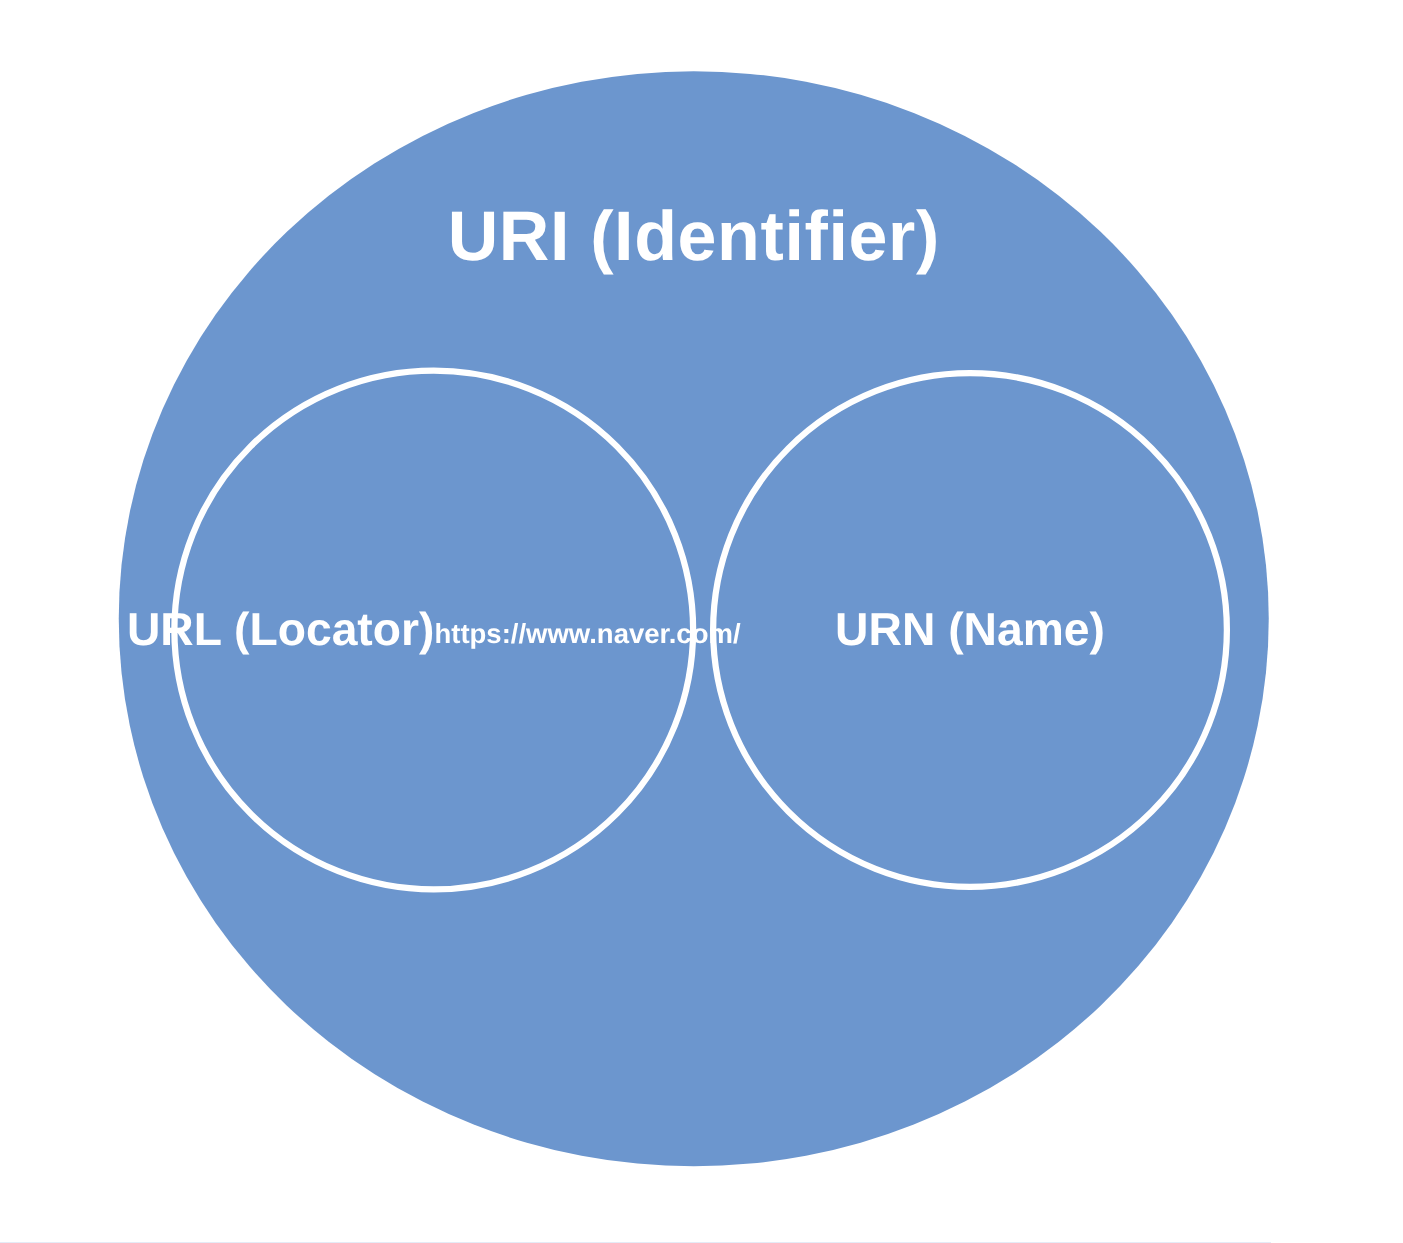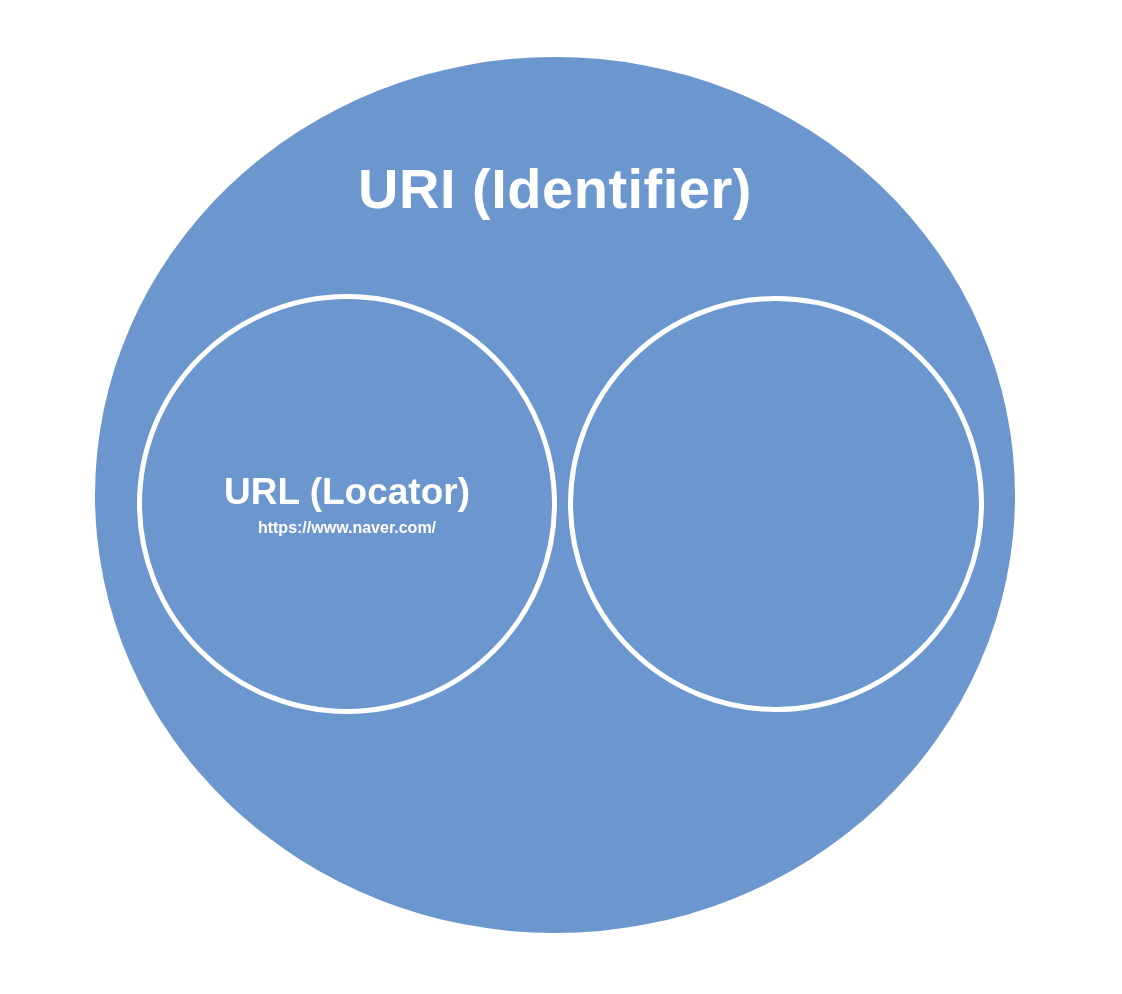--- a/index.html
+++ b/index.html
@@ -38,21 +38,21 @@
     letter-spacing: 0.5px;
     line-height: 1.1;
   }
   .inner-circle {
     position: absolute;
     border: 5px solid #ffffff;
     border-radius: 50%;
     box-sizing: border-box;
     background: transparent;
     display: flex;
-    flex-direction: column;
+    flex-direction: row;
     align-items: center;
     justify-content: center;
   }
   .inner-circle.url {
     left: 137px;
     top: 294px;
     width: 420px;
     height: 420px;
   }
   .inner-circle.urn {
@@ -64,21 +64,21 @@
   .circle-label {
     color: #ffffff;
     font-size: 37px;
     font-weight: bold;
     text-align: center;
     line-height: 1.15;
     white-space: nowrap;
   }
   .circle-example {
     color: #ffffff;
-    font-size: 16px;
+    font-size: 22px;
     font-weight: bold;
     text-align: center;
     margin-top: 6px;
     white-space: nowrap;
   }
 </style>
 </head>
 <body>
 
 <div class="canvas">
@@ -86,15 +86,16 @@
   <div class="outer-ellipse"></div>
 
   <div class="outer-title">URI (Identifier)</div>
 
   <div class="inner-circle url">
     <div class="circle-label">URL (Locator)</div>
     <div class="circle-example">https://www.naver.com/</div>
   </div>
 
   <div class="inner-circle urn">
+    <div class="circle-label">URN (Name)</div>
   </div>
 
 </div>
 
 </body></html>

